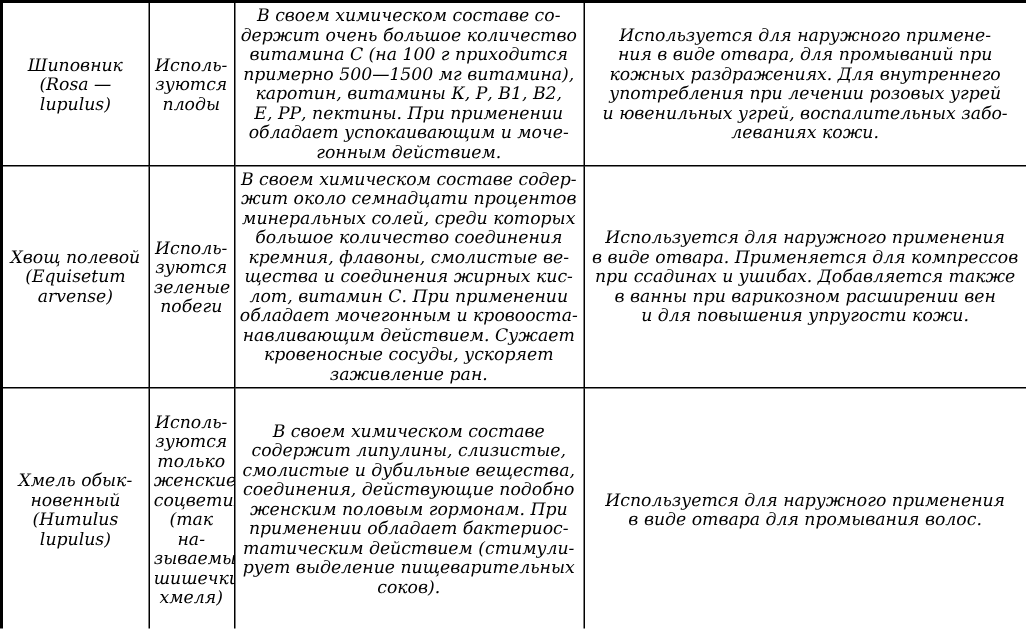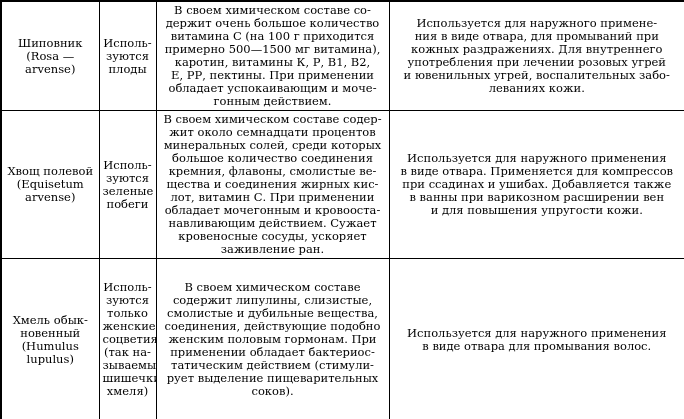--- a/index.html
+++ b/index.html
@@ -23,20 +23,21 @@
   }
   table.plants td {
     border: 1.6px solid #000000;
     text-align: center;
     vertical-align: middle;
     white-space: pre-line;
     font-size: 11.5px;
     line-height: 13px;
     padding: 2px 3px;
     overflow: hidden;
+    font-style: italic;
   }
   col.c-plant { width: 98px; }
   col.c-parts { width: 57px; }
   col.c-comp  { width: 233px; }
   col.c-usage { width: 296px; }
   tr.r1 { height: 108px; }
   tr.r2 { height: 148px; }
   tr.r3 { height: 163px; }
 </style>
 </head>
@@ -46,21 +47,21 @@
   <colgroup>
     <col class="c-plant">
     <col class="c-parts">
     <col class="c-comp">
     <col class="c-usage">
   </colgroup>
   <tbody>
     <tr class="r1">
       <td>Шиповник
 (Rosa —
-arvense)</td>
+lupulus)</td>
       <td>Исполь-
 зуются
 плоды</td>
       <td>В своем химическом составе со-
 держит очень большое количество
 витамина С (на 100 г приходится
 примерно 500—1500 мг витамина),
 каротин, витамины К, Р, В1, В2,
 Е, РР, пектины. При применении
 обладает успокаивающим и моче-

